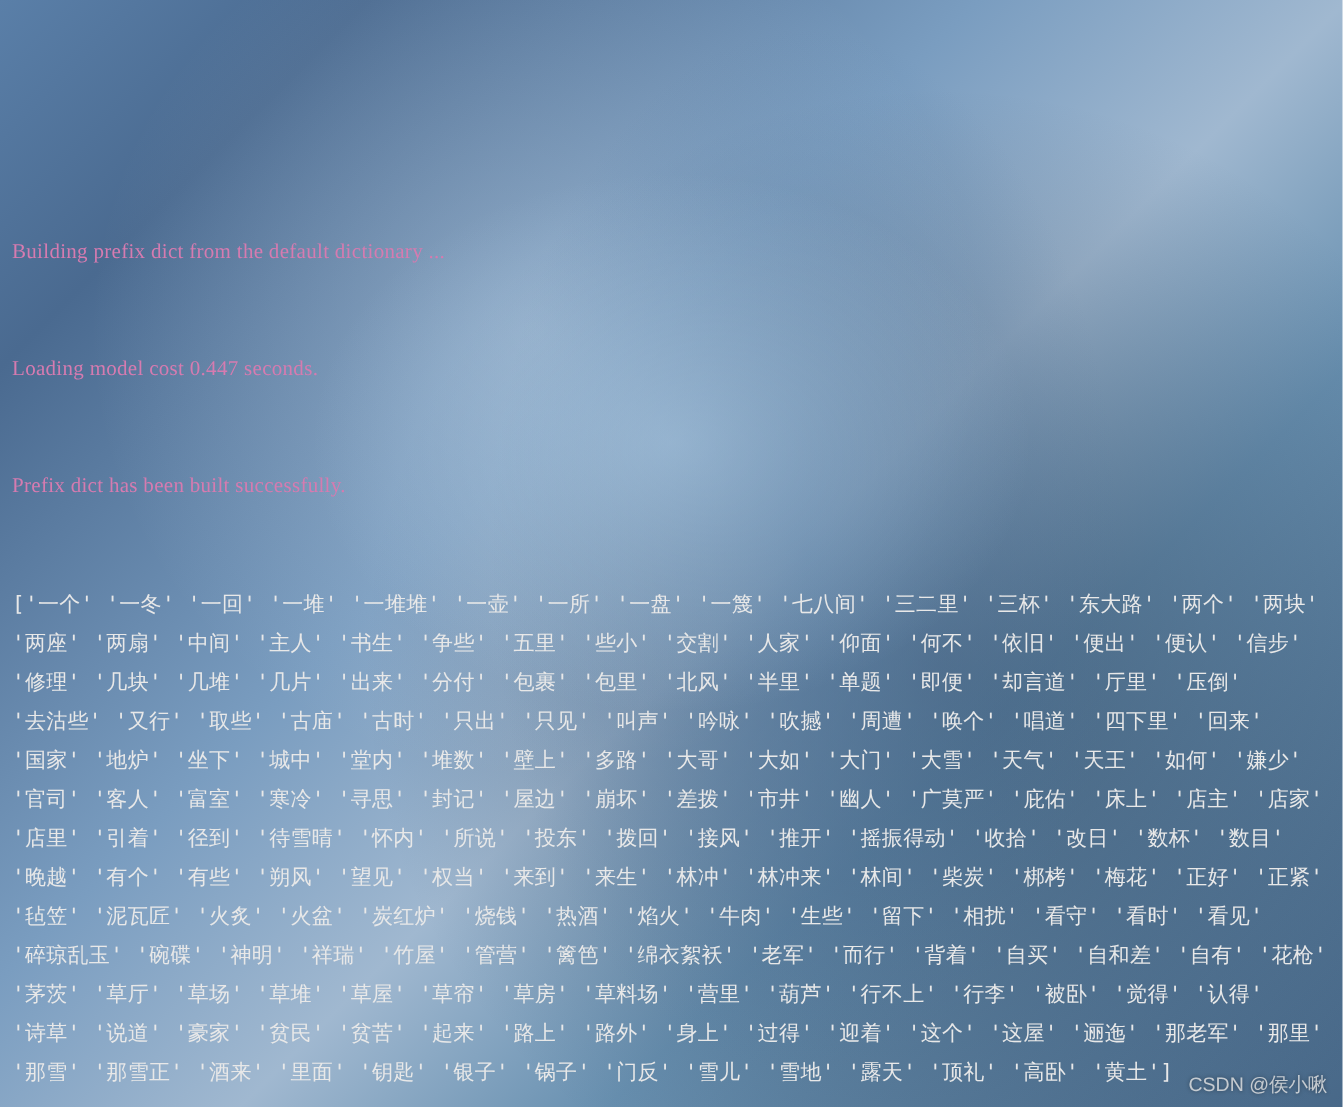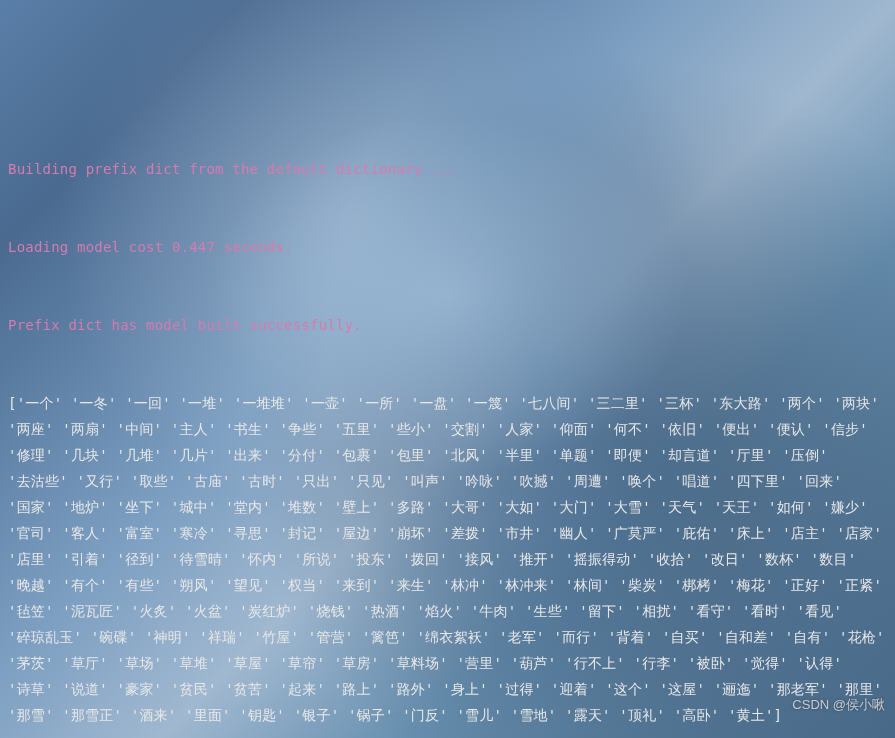--- a/index.html
+++ b/index.html
@@ -21,43 +21,43 @@
       inset: 0;
       background: 
         radial-gradient(ellipse 400px 300px at 50% 40%, rgba(180, 210, 235, 0.5) 0%, transparent 60%),
         radial-gradient(ellipse 300px 500px at 60% 50%, rgba(80, 120, 160, 0.6) 0%, transparent 70%),
         radial-gradient(circle at 40% 30%, rgba(220, 230, 240, 0.3) 0%, transparent 40%),
         radial-gradient(circle at 70% 60%, rgba(40, 60, 85, 0.5) 0%, transparent 50%);
       z-index: 0;
     }
     .terminal { position: relative; z-index: 1; padding: 0 8px 0 8px; }
     .line { display: block; letter-spacing: 0.2px; }
-    .pink { color: #d67bb0; }
+    .pink { color: #d67bb0; font-family: Liberation Serif, serif; }
     .white { color: #e8e8e8; }
     .wrap { white-space: normal; word-break: keep-all; }
     .watermark {
       position: absolute;
       right: 10px;
-      bottom: 20px;
+      bottom: 2px;
       color: rgba(230, 230, 230, 0.8);
       font-family: Arial, sans-serif;
       font-size: 13px;
       z-index: 2;
       text-shadow: 0 0 3px rgba(0,0,0,0.4);
     }
   </style>
 </head>
 <body>
 
 
 
 <div class="terminal">
   <span class="line pink">Building prefix dict from the default dictionary ...</span>
   <span class="line pink">Loading model cost 0.447 seconds.</span>
-  <span class="line pink">Prefix dict has model built successfully.</span>
+  <span class="line pink">Prefix dict has been built successfully.</span>
   <span class="line white wrap">['一个' '一冬' '一回' '一堆' '一堆堆' '一壶' '一所' '一盘' '一篾' '七八间' '三二里' '三杯' '东大路' '两个' '两块' '两座' '两扇' '中间' '主人' '书生' '争些' '五里' '些小' '交割' '人家' '仰面' '何不' '依旧' '便出' '便认' '信步' '修理' '几块' '几堆' '几片' '出来' '分付' '包裹' '包里' '北风' '半里' '单题' '即便' '却言道' '厅里' '压倒' '去沽些' '又行' '取些' '古庙' '古时' '只出' '只见' '叫声' '吟咏' '吹撼' '周遭' '唤个' '唱道' '四下里' '回来' '国家' '地炉' '坐下' '城中' '堂内' '堆数' '壁上' '多路' '大哥' '大如' '大门' '大雪' '天气' '天王' '如何' '嫌少' '官司' '客人' '富室' '寒冷' '寻思' '封记' '屋边' '崩坏' '差拨' '市井' '幽人' '广莫严' '庇佑' '床上' '店主' '店家' '店里' '引着' '径到' '待雪晴' '怀内' '所说' '投东' '拨回' '接风' '推开' '摇振得动' '收拾' '改日' '数杯' '数目' '晚越' '有个' '有些' '朔风' '望见' '权当' '来到' '来生' '林冲' '林冲来' '林间' '柴炭' '梆栲' '梅花' '正好' '正紧' '毡笠' '泥瓦匠' '火炙' '火盆' '炭红炉' '烧钱' '热酒' '焰火' '牛肉' '生些' '留下' '相扰' '看守' '看时' '看见' '碎琼乱玉' '碗碟' '神明' '祥瑞' '竹屋' '管营' '篱笆' '绵衣絮袄' '老军' '而行' '背着' '自买' '自和差' '自有' '花枪' '茅茨' '草厅' '草场' '草堆' '草屋' '草帘' '草房' '草料场' '营里' '葫芦' '行不上' '行李' '被卧' '觉得' '认得' '诗草' '说道' '豪家' '贫民' '贫苦' '起来' '路上' '路外' '身上' '过得' '迎着' '这个' '这屋' '逦迤' '那老军' '那里' '那雪' '那雪正' '酒来' '里面' '钥匙' '银子' '锅子' '门反' '雪儿' '雪地' '露天' '顶礼' '高卧' '黄土']</span>
   
 </div>
 
 <div class="watermark">CSDN @侯小啾</div>
 
 
 
 
 </body></html>

